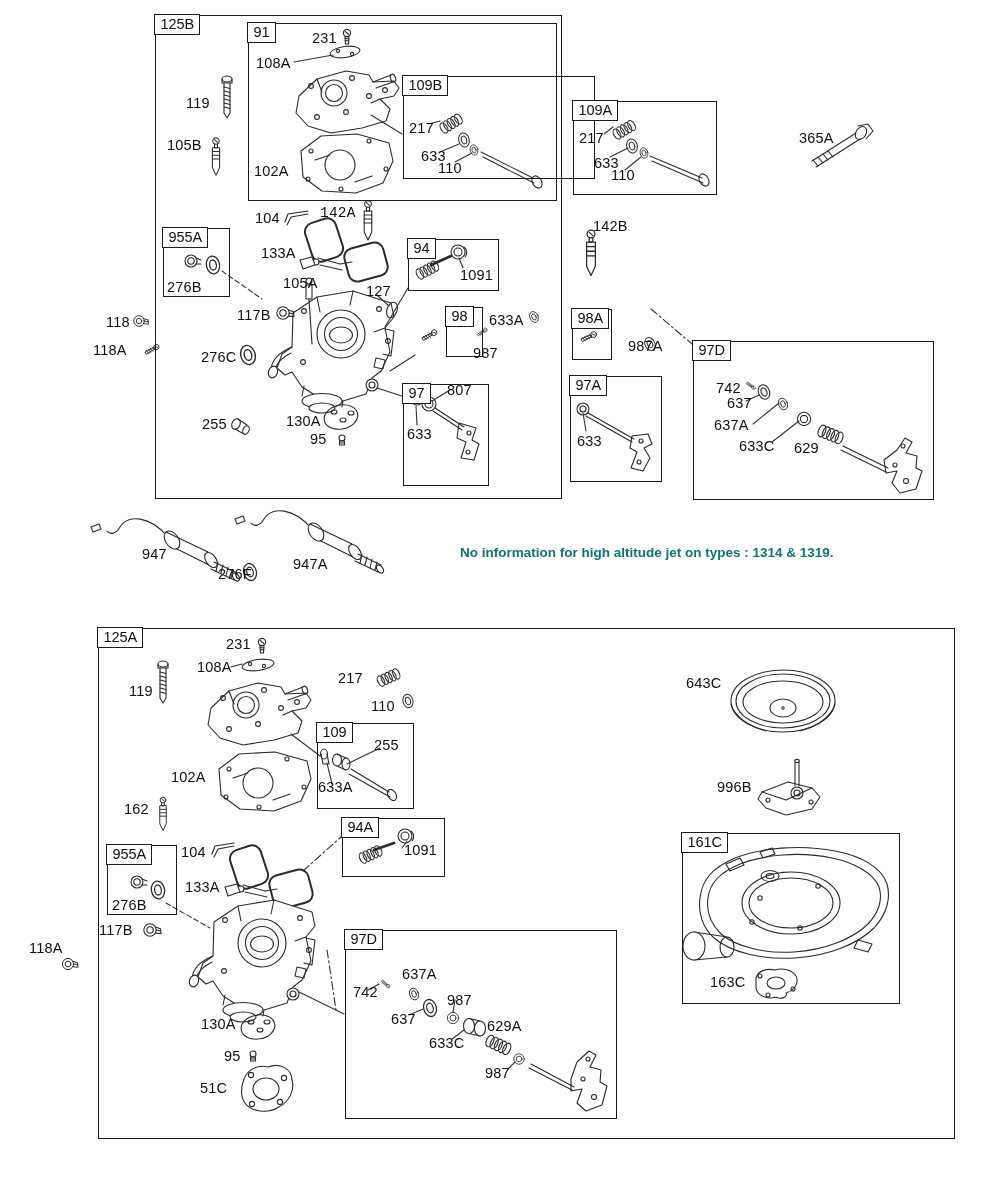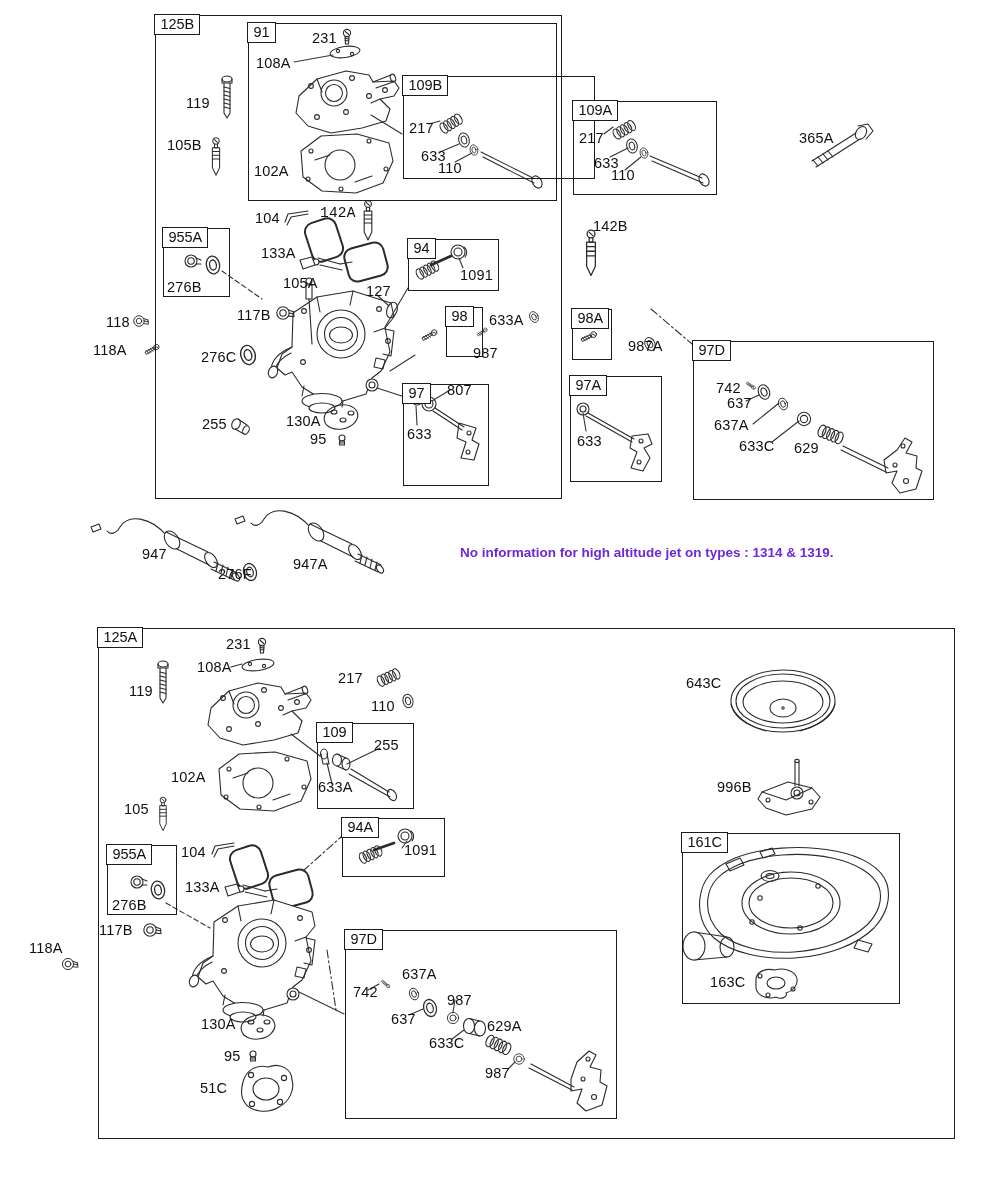--- a/index.html
+++ b/index.html
@@ -6,21 +6,21 @@
   .stage{position:relative;width:1005px;height:1200px;background:#fff;
          font-family:"Liberation Sans",sans-serif;overflow:hidden;}
   .stage svg{position:absolute;left:0;top:0;}
   .plabel{position:absolute;font-size:14.5px;color:#101010;white-space:nowrap;
           letter-spacing:.2px;z-index:30;}
   .pbox{position:absolute;border:1.6px solid #1b1b1b;z-index:10;pointer-events:none;}
   .pbox-label{position:absolute;top:-1.6px;left:-1.6px;border:1.6px solid #1b1b1b;
           background:#fff;padding:0 5px;font-size:14.5px;line-height:19px;
           color:#101010;white-space:nowrap;}
   .note{position:absolute;left:460px;top:545px;font-size:13.5px;font-weight:bold;
-        color:#6d28d9;z-index:30;white-space:nowrap;}
+        color:#0f766e;z-index:30;white-space:nowrap;}
 </style>
 </head>
 <body>
 
 <div class="stage">
 
 <svg width="1005" height="1200" viewBox="0 0 1005 1200" fill="none" stroke="#2b2b2b" stroke-width="1.1" stroke-linecap="round" stroke-linejoin="round">
   <defs>
     <g id="d-oring">
           <ellipse rx="5.5" ry="7.5"></ellipse>
@@ -479,21 +479,21 @@
       <span class="plabel" style="left: 794px; top: 440px;">629</span>
       <span class="plabel" style="left: 142px; top: 546px;">947</span>
       <span class="plabel" style="left: 293px; top: 556px;">947A</span>
       <span class="plabel" style="left: 218px; top: 566px;">276F</span>
       <span class="plabel" style="left: 226px; top: 636px;">231</span>
       <span class="plabel" style="left: 197px; top: 659px;">108A</span>
       <span class="plabel" style="left: 129px; top: 683px;">119</span>
       <span class="plabel" style="left: 338px; top: 670px;">217</span>
       <span class="plabel" style="left: 371px; top: 698px;">110</span>
       <span class="plabel" style="left: 171px; top: 769px;">102A</span>
-      <span class="plabel" style="left: 124px; top: 801px;">105</span>
+      <span class="plabel" style="left: 124px; top: 801px;">162</span>
       <span class="plabel" style="left: 374px; top: 737px;">255</span>
       <span class="plabel" style="left: 318px; top: 779px;">633A</span>
       <span class="plabel" style="left: 181px; top: 844px;">104</span>
       <span class="plabel" style="left: 185px; top: 879px;">133A</span>
       <span class="plabel" style="left: 112px; top: 897px;">276B</span>
       <span class="plabel" style="left: 99px; top: 922px;">117B</span>
       <span class="plabel" style="left: 29px; top: 940px;">118A</span>
       <span class="plabel" style="left: 404px; top: 842px;">1091</span>
       <span class="plabel" style="left: 201px; top: 1016px;">130A</span>
       <span class="plabel" style="left: 224px; top: 1048px;">95</span>

